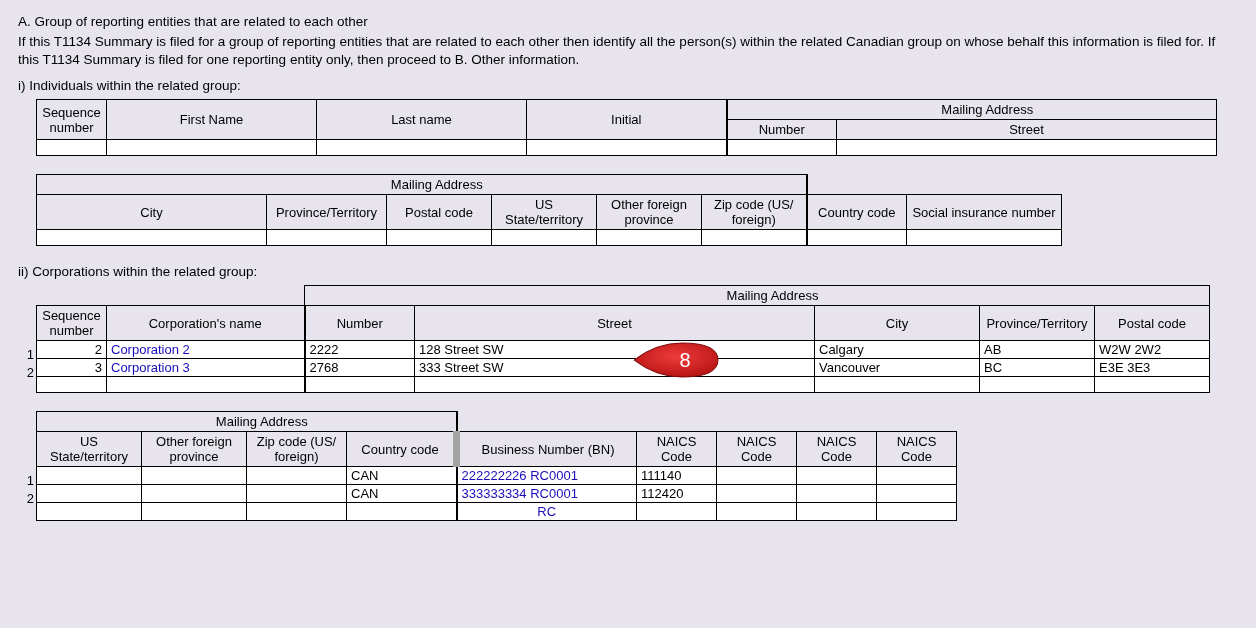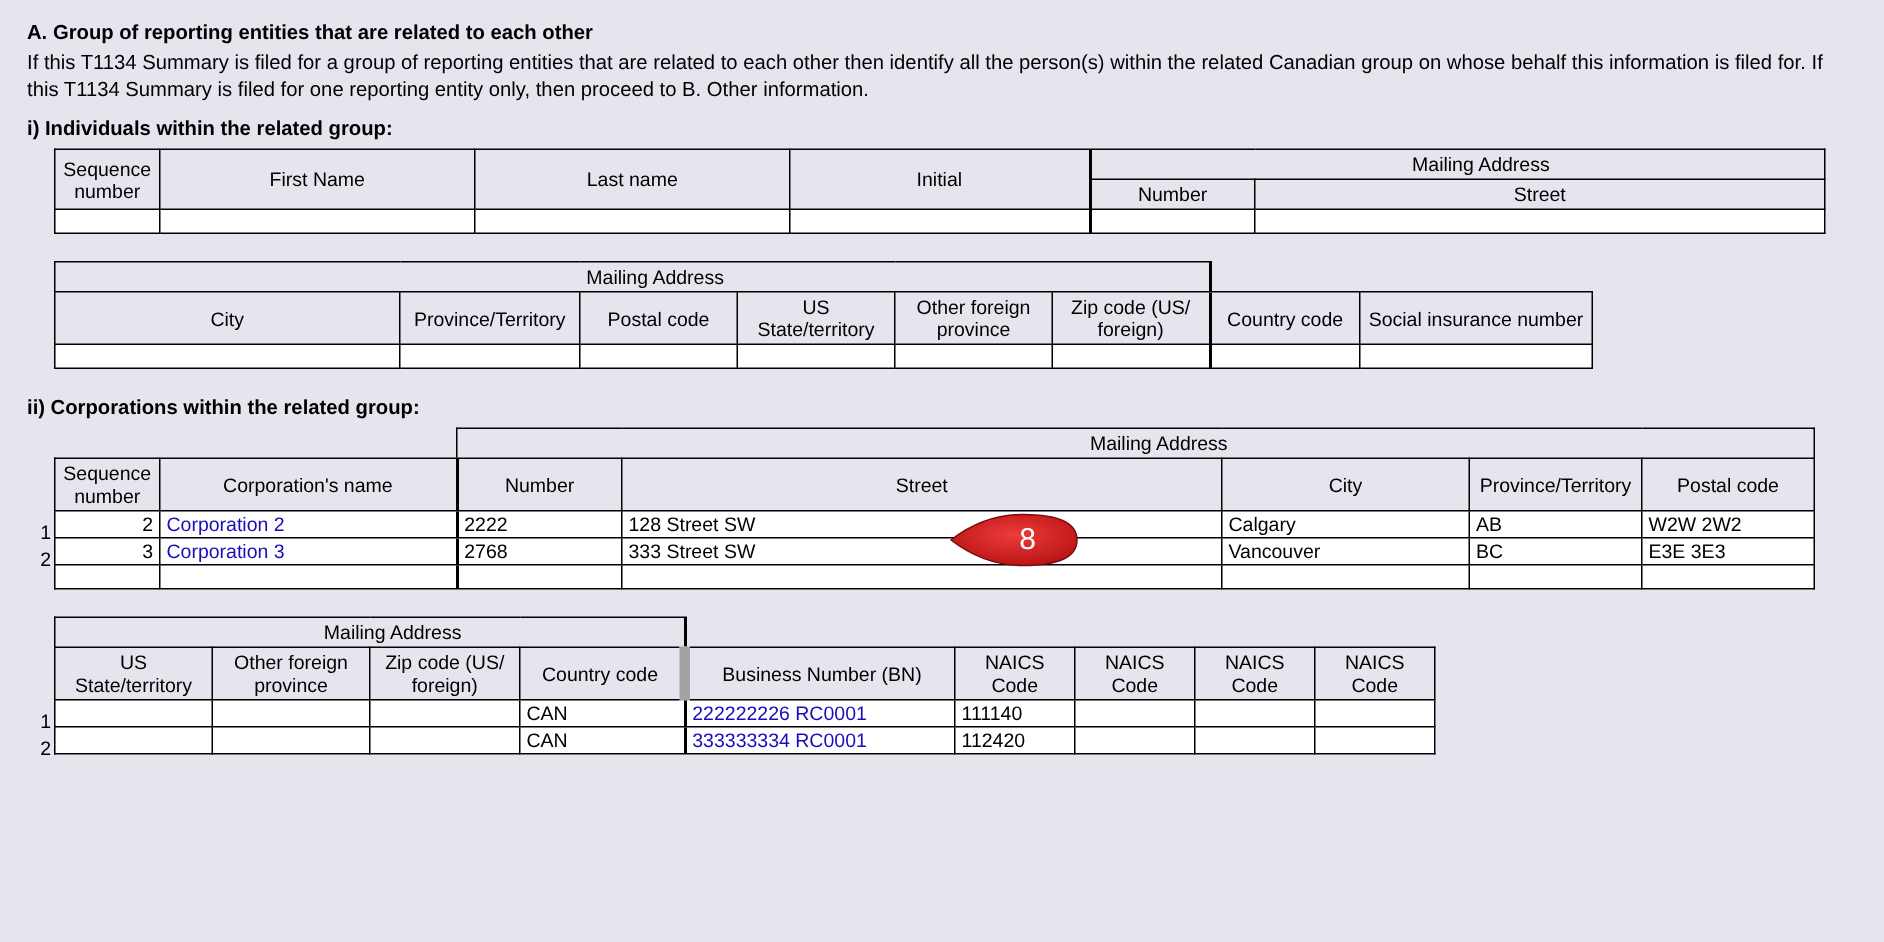--- a/index.html
+++ b/index.html
@@ -5,23 +5,23 @@
   body {
     margin: 0;
     padding: 14px 18px;
     background: #e7e4ee;
     font-family: Arial, Helvetica, sans-serif;
     font-size: 13.5px;
     color: #000;
     width: 1256px;
     box-sizing: border-box;
   }
-  .heading { font-weight: bold; margin-bottom: 4px; }
+  .heading { font-weight: normal; margin-bottom: 4px; }
   .para { margin-bottom: 10px; line-height: 1.3; }
-  .subhead { margin: 4px 0 6px 0; font-weight: bold; }
+  .subhead { margin: 4px 0 6px 0; }
 
   .tbl-set { margin-left: 18px; margin-bottom: 18px; position: relative; }
   table { border-collapse: collapse; background: #e7e4ee; }
   th, td {
     border: 1px solid #000;
     padding: 2px 5px;
     font-size: 13px;
     font-weight: normal;
     text-align: center;
     vertical-align: middle;
@@ -219,15 +219,26 @@
     <td class="value"></td>
     <td class="value"></td>
     <td class="value"></td>
     <td class="value" style="border-right:2px solid #000">CAN</td>
     <td class="value" style="border-left:2px solid #000"><a href="#" class="link">333333334 RC0001</a></td>
     <td class="value">112420</td>
     <td class="value"></td>
     <td class="value"></td>
     <td class="value"></td>
   </tr>
+  <tr>
+    <td class="value"></td>
+    <td class="value"></td>
+    <td class="value"></td>
+    <td class="value" style="border-right:2px solid #000"></td>
+    <td class="value center" style="border-left:2px solid #000"><a href="#" class="link">RC</a></td>
+    <td class="value"></td>
+    <td class="value"></td>
+    <td class="value"></td>
+    <td class="value"></td>
+  </tr>
 </tbody>
     </table>
 </div>
 
 </body></html>

